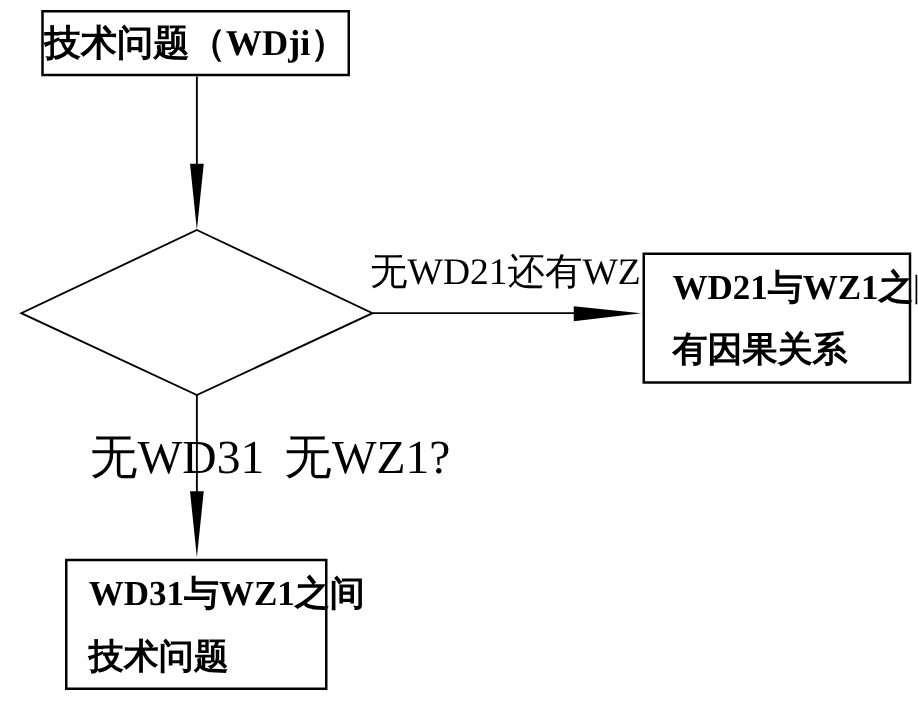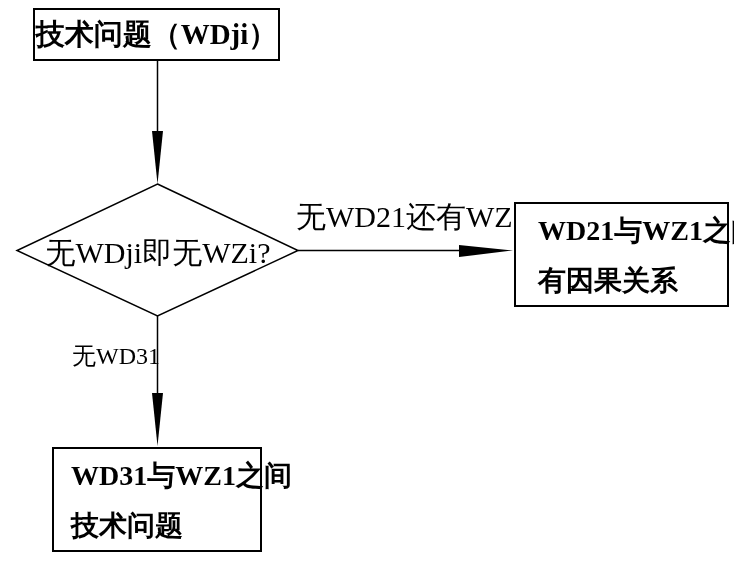--- a/index.html
+++ b/index.html
@@ -72,21 +72,21 @@
     position: absolute;
     left: 296px;
     top: 197px;
     font-size: 30px;
     white-space: nowrap;
   }
   .edge-label-down {
     position: absolute;
     left: 72px;
     top: 340px;
-    font-size: 24px;
+    font-size: 38px;
     display: flex;
     gap: 16px;
     white-space: nowrap;
   }
 </style>
 </head>
 <body>
 
 <div class="canvas">
 
@@ -107,26 +107,26 @@
     <g>
       <line x1="157.5" y1="316" x2="157.5" y2="397" stroke="#000000" stroke-width="1.5"></line>
       <polygon points="152,393 163,393 157.5,446" fill="#000000"></polygon>
     </g>
   </svg>
 
   <div class="node-box start-box">
     <span>技术问题（WDji）</span>
   </div>
 
-  <div class="diamond-label">无WDji即无WZi?</div>
 
   <div class="edge-label-right">无WD21还有WZ1?</div>
 
   <div class="edge-label-down">
     <span>无WD31</span>
+    <span>无WZ1?</span>
   </div>
 
   <div class="node-box right-box">
     <div>WD21与WZ1之间</div>
     <div>有因果关系</div>
   </div>
 
   <div class="node-box bottom-box">
     <div>WD31与WZ1之间</div>
     <div>技术问题</div>

